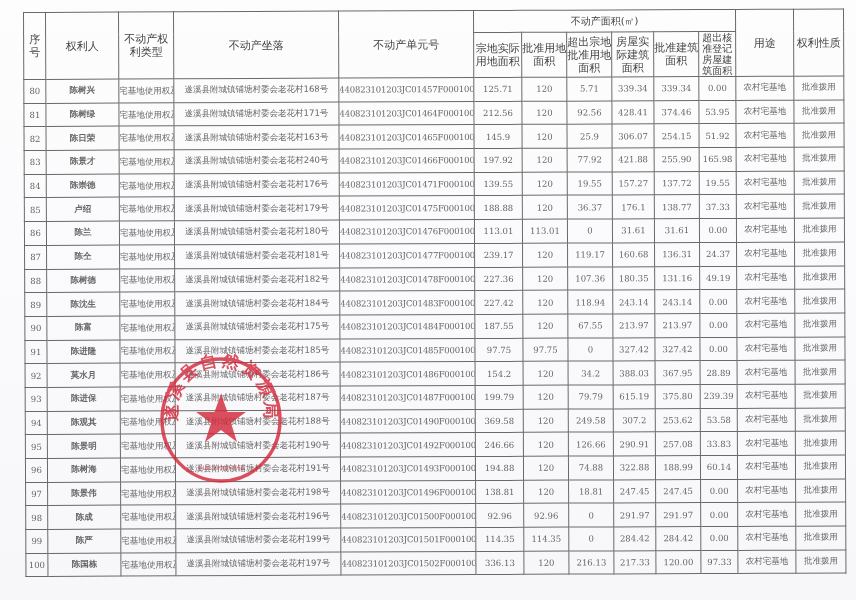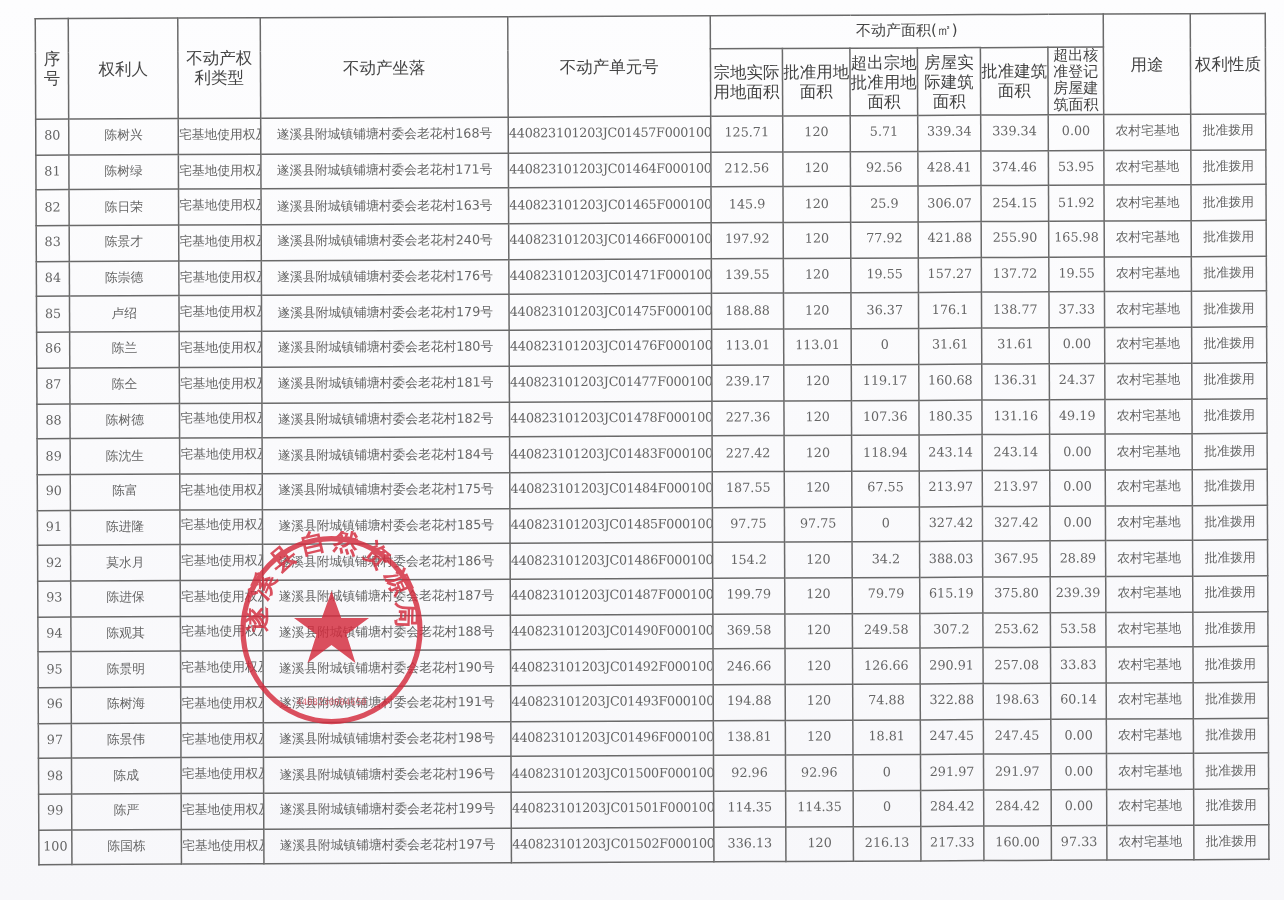--- a/index.html
+++ b/index.html
@@ -28,21 +28,21 @@
     padding: 0;
     overflow: hidden;
     white-space: nowrap;
   }
   table.reg th {
     font-family: "DejaVu Sans", "Liberation Sans", sans-serif;
     font-weight: normal; color: #444; font-size: 11px; line-height: 13px;
   }
   table.reg th.wrap { white-space: normal; }
   table.reg td { height: 22.7px; font-size: 8.5px; color: #666; }
-  td.name { font-size: 9.5px; color: #555; font-family: "DejaVu Sans", sans-serif; }
+  td.name { font-size: 9.5px; color: #555; font-family: "DejaVu Sans", sans-serif; font-weight: bold; }
   td.type { font-size: 9.5px; line-height: 11px; white-space: normal; color: #555; font-family: "DejaVu Sans", sans-serif; }
   td.loc { font-size: 9.5px; color: #555; font-family: "DejaVu Sans", sans-serif; }
   td.unit { font-size: 8px; letter-spacing: -0.2px; color: #666; }
   td.use, td.nature { font-size: 9.5px; color: #444; font-family: Liberation Sans, sans-serif; margin-top: 37px; }
   td.num { font-size: 8.5px; }
   .seal {
     position: absolute; left: 158px; top: 354px; width: 126px; height: 130px;
     pointer-events: none; opacity: 0.82;
   }
 </style>
@@ -330,21 +330,21 @@
         <tr>
           <td class="num">96</td>
           <td class="name">陈树海</td>
           <td class="type">宅基地使用权及房屋所有权</td>
           <td class="loc">遂溪县附城镇铺塘村委会老花村191号</td>
           <td class="unit">440823101203JC01493F00010001</td>
           <td class="num">194.88</td>
           <td class="num">120</td>
           <td class="num">74.88</td>
           <td class="num">322.88</td>
-          <td class="num">198.63</td>
+          <td class="num">188.99</td>
           <td class="num">60.14</td>
           <td class="use">农村宅基地</td>
           <td class="nature">批准拨用</td>
         </tr>
         <tr>
           <td class="num">97</td>
           <td class="name">陈景伟</td>
           <td class="type">宅基地使用权及房屋所有权</td>
           <td class="loc">遂溪县附城镇铺塘村委会老花村198号</td>
           <td class="unit">440823101203JC01496F00010001</td>
@@ -390,21 +390,21 @@
         <tr>
           <td class="num">100</td>
           <td class="name">陈国栋</td>
           <td class="type">宅基地使用权及房屋所有权</td>
           <td class="loc">遂溪县附城镇铺塘村委会老花村197号</td>
           <td class="unit">440823101203JC01502F00010001</td>
           <td class="num">336.13</td>
           <td class="num">120</td>
           <td class="num">216.13</td>
           <td class="num">217.33</td>
-          <td class="num">160.00</td>
+          <td class="num">120.00</td>
           <td class="num">97.33</td>
           <td class="use">农村宅基地</td>
           <td class="nature">批准拨用</td>
         </tr>
       </tbody>
   </table>
 
   <svg class="seal" viewBox="0 0 126 130">
     <defs>
       <path id="sealArc" d="M 22 72 A 44 44 0 1 1 104 72"></path>

